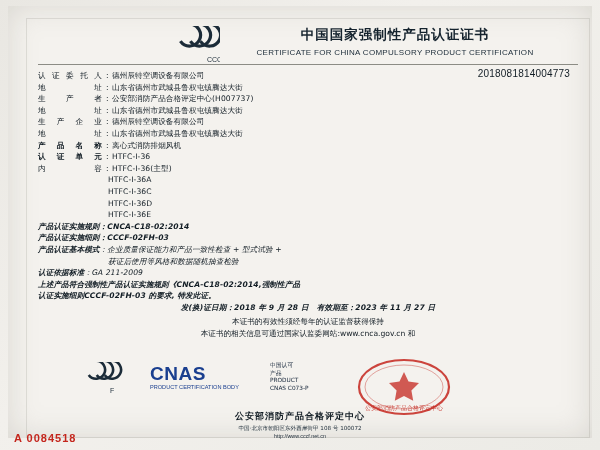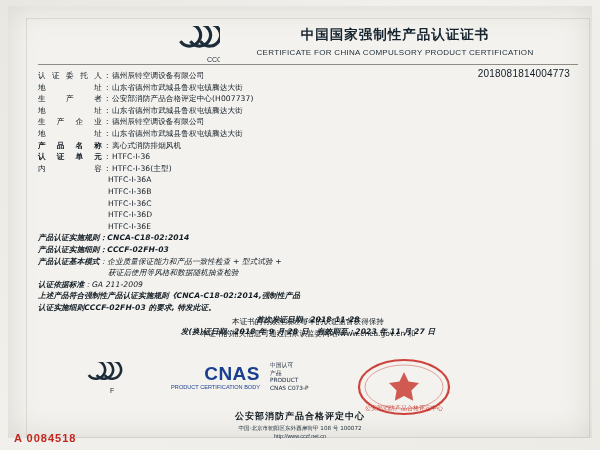--- a/index.html
+++ b/index.html
@@ -139,21 +139,21 @@
   }
   .cccf {
     position: absolute;
     left: 32px; top: 4px;
     width: 54px; height: 36px;
   }
   .cnas {
     position: absolute;
     left: 112px; top: 6px;
     width: 110px; height: 40px;
-    text-align: right;
+    text-align: left;
   }
   .cnas .mark {
     font-family: "Liberation Sans", sans-serif;
     font-weight: bold;
     font-size: 19px;
     color: #1a3f8f;
     letter-spacing: .5px;
     line-height: 20px;
   }
   .cnas .sub {
@@ -299,23 +299,20 @@
 
       <div class="row">
         <span class="lbl j">内容</span>
         <span class="colon">:</span>
         <span class="val">HTFC-Ⅰ-36(主型)</span>
       </div>
       <div class="row indent">
         <span class="val">HTFC-Ⅰ-36A</span>
       </div>
       <div class="row indent">
-        <span class="val">HTFC-Ⅰ-36B</span>
-      </div>
-      <div class="row indent">
         <span class="val">HTFC-Ⅰ-36C</span>
       </div>
       <div class="row indent">
         <span class="val">HTFC-Ⅰ-36D</span>
       </div>
       <div class="row indent">
         <span class="val">HTFC-Ⅰ-36E</span>
       </div>
 
       <div class="para bold">
@@ -330,23 +327,20 @@
       <div class="para indent">
         <span>获证后使用等风格和数据随机抽查检验</span>
       </div>
       <div class="para">
         <span class="bold">认证依据标准</span><span>：</span><span>GA 211-2009</span>
       </div>
 
       <div class="para bold">上述产品符合强制性产品认证实施规则《CNCA-C18-02:2014,强制性产品</div>
       <div class="para bold">认证实施细则CCCF-02FH-03 的要求, 特发此证。</div>
 
-      <div class="para center bold dates">
-        <span>首次发证日期</span><span>：</span><span>2018-11-28</span>
-      </div>
       <div class="para center bold">
         <span>发(换)证日期</span><span>：</span><span>2018 年 9 月 28 日</span><span>&nbsp;&nbsp;&nbsp;</span><span>有效期至</span><span>：</span><span>2023 年 11 月 27 日</span>
       </div>
     </div>
 
     <div class="notes">
       <div>本证书的有效性须经每年的认证监督获得保持</div>
       <div>本证书的相关信息可通过国家认监委网站:www.cnca.gov.cn 和</div>
     </div>
 

